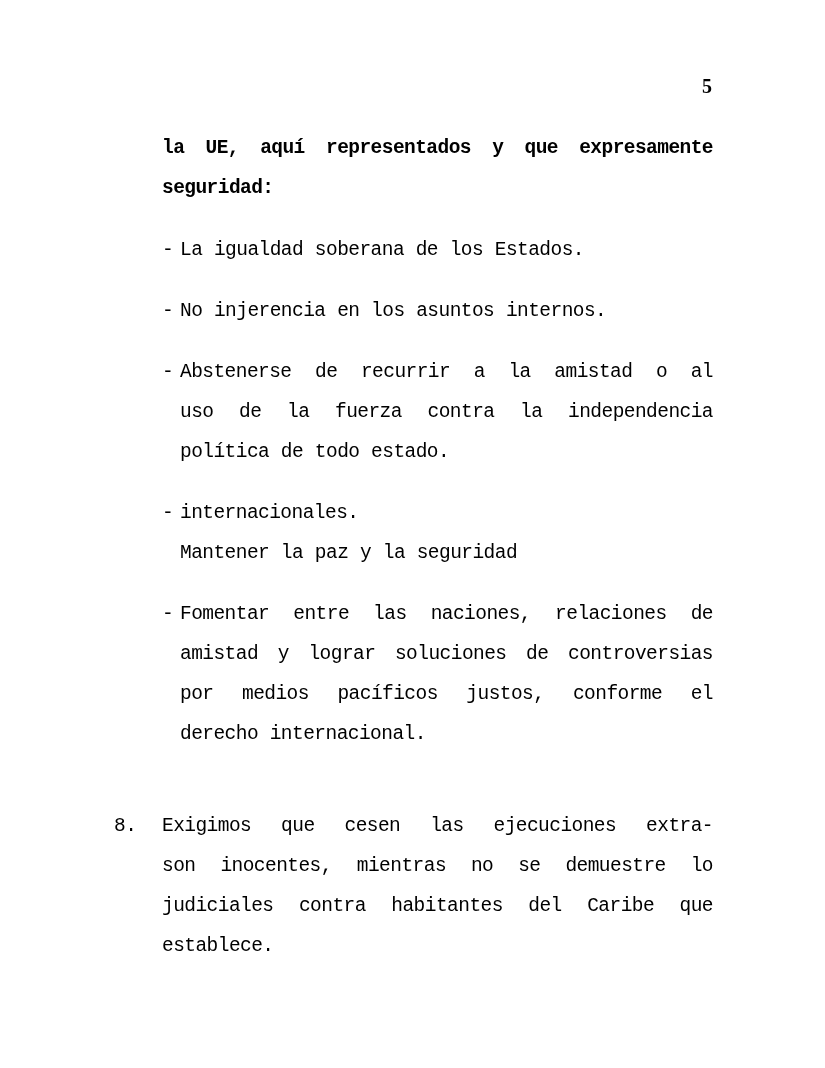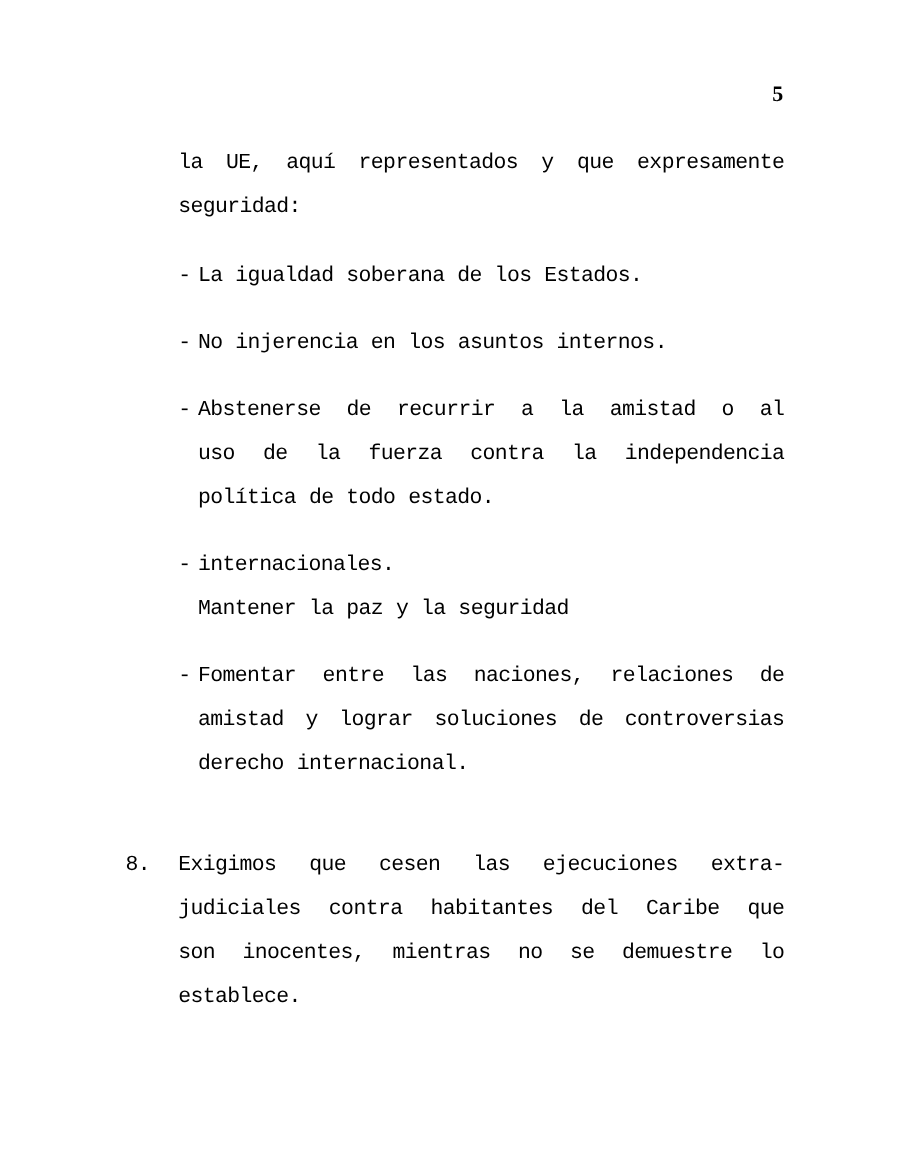--- a/index.html
+++ b/index.html
@@ -50,20 +50,21 @@
     text-justify: inter-word;
     -moz-text-align-last: left;
     text-align-last: left;
     word-spacing: 0.5px;
   }
 
   
   .para {
     margin: 0 16px 0 50px;
     width: 551px;
+    font-weight: bold;
   }
 
   
   .bullet-list {
     margin: 0;
     padding: 0;
     list-style: none;
   }
 
   .bullet {
@@ -158,29 +159,30 @@
       <li class="bullet">
         <span class="bullet-dash">-</span>
         <span class="line">internacionales.</span>
         <span class="line">Mantener la paz y la seguridad</span>
       </li>
 
       <li class="bullet">
         <span class="bullet-dash">-</span>
         <span class="line-j">Fomentar entre las naciones, relaciones de</span>
         <span class="line-j">amistad y lograr soluciones de controversias</span>
+        <span class="line-j">por medios pacíficos justos, conforme el</span>
         <span class="line">derecho internacional.</span>
       </li>
 
     </ul>
 
     <ol class="numbered-list">
       <li class="numbered">
         <span class="numbered-marker">8.</span>
         <span class="line-j">Exigimos que cesen las ejecuciones extra-</span>
+        <span class="line-j">son inocentes, mientras no se demuestre lo</span>
         <span class="line-j">judiciales contra habitantes del Caribe que</span>
-        <span class="line-j">son inocentes, mientras no se demuestre lo</span>
         <span class="line">establece.</span>
       </li>
     </ol>
 
   </div>
 </div>
 
 </body></html>

